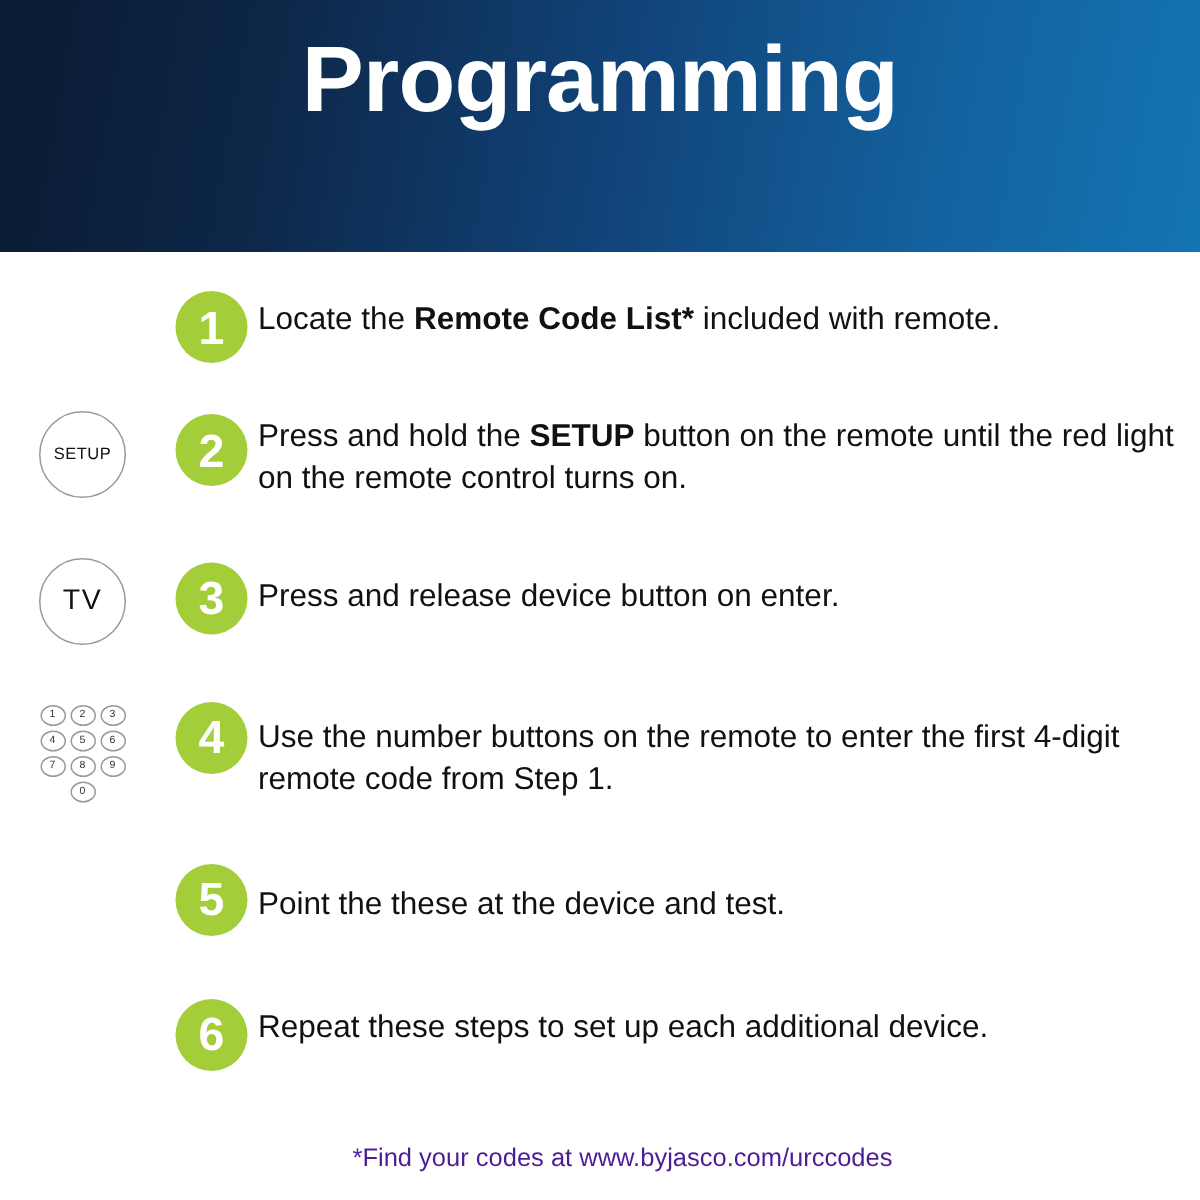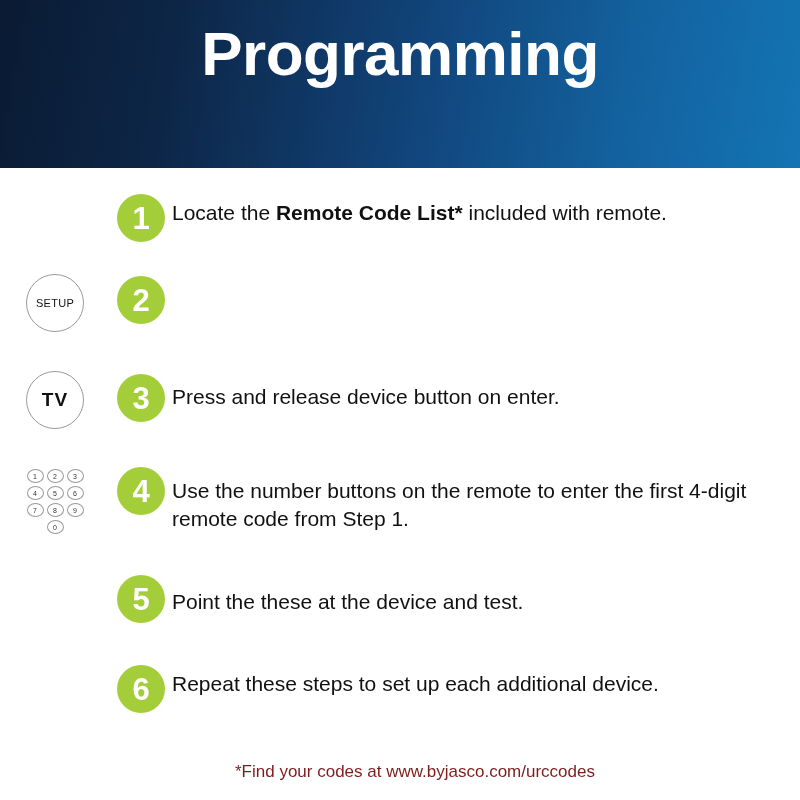--- a/index.html
+++ b/index.html
@@ -101,21 +101,21 @@
     justify-content: center;
     color: #111111;
     background: #ffffff;
   }
   .btn-setup {
     font-size: 11px;
     letter-spacing: 0.3px;
   }
   .btn-tv {
     font-size: 19px;
-    font-weight: bold;
+    font-weight: normal;
     letter-spacing: 1px;
   }
   .keypad {
     width: 62px;
   }
   .keypad-row {
     display: flex;
     justify-content: center;
     gap: 3px;
     margin-bottom: 3px;
@@ -134,21 +134,21 @@
     line-height: 1;
   }
   
   .footer-note {
     position: absolute;
     left: 0;
     right: 0;
     bottom: 18px;
     text-align: center;
     font-size: 17px;
-    color: #7f1d1d;
+    color: #4c1d95;
     padding-left: 30px;
   }
 </style>
 </head>
 <body>
 
 <div class="page">
 
   <div class="header">
     <div class="header-title">
@@ -172,20 +172,25 @@
 
     <div class="step" style="margin-top:30px;">
       <div class="icon-cell" style="padding-top:2px;">
         <div class="btn-round btn-setup">
           <span>SETUP</span>
         </div>
       </div>
       <div class="num-cell" style="padding-top:4px;">
         <div class="badge">2</div>
       </div>
+      <div class="text-cell">
+        <div class="step-text">
+          <span>Press and hold the </span><b>SETUP</b><span> button on the remote until the red light on the remote control turns on.</span>
+        </div>
+      </div>
     </div>
 
     <div class="step" style="margin-top:38px;">
       <div class="icon-cell" style="padding-top:1px;">
         <div class="btn-round btn-tv">
           <span>TV</span>
         </div>
       </div>
       <div class="num-cell" style="padding-top:4px;">
         <div class="badge">3</div>

